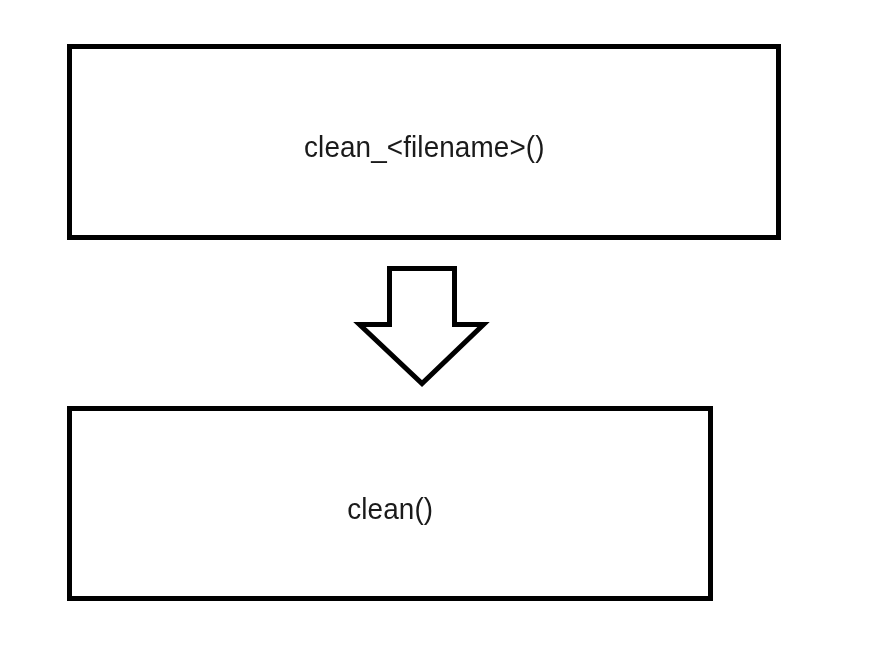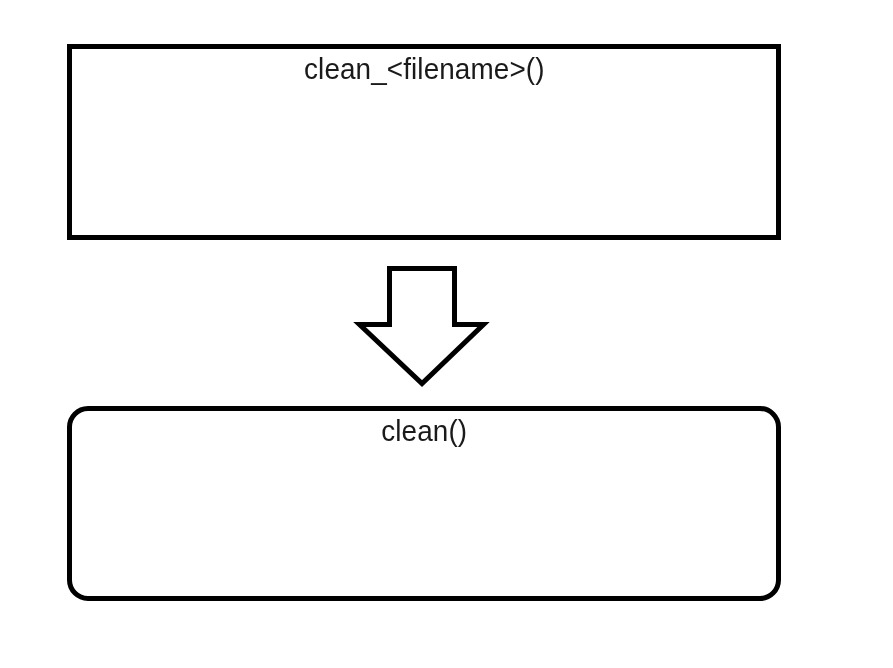--- a/index.html
+++ b/index.html
@@ -18,35 +18,34 @@
     overflow: hidden;
   }
 
   
   .flow-box {
     position: absolute;
     box-sizing: border-box;
     background: #ffffff;
     border: 5px solid #000000;
     display: flex;
-    align-items: flex-start;
+    align-items: center;
     justify-content: center;
   }
   #box-source {
     left: 67px;
     top: 44px;
     width: 714px;
     height: 196px;
   }
   #box-target {
     left: 67px;
     top: 406px;
-    width: 714px;
+    width: 646px;
     height: 195px;
-    border-radius: 21px;
   }
 
   .box-label {
     font-family: "Liberation Sans", sans-serif;
     font-size: 30px;
     line-height: 1;
     color: #1a1a1a;
     letter-spacing: 0.1px;
     white-space: nowrap;
     transform: scaleX(0.93) translateY(5px);

